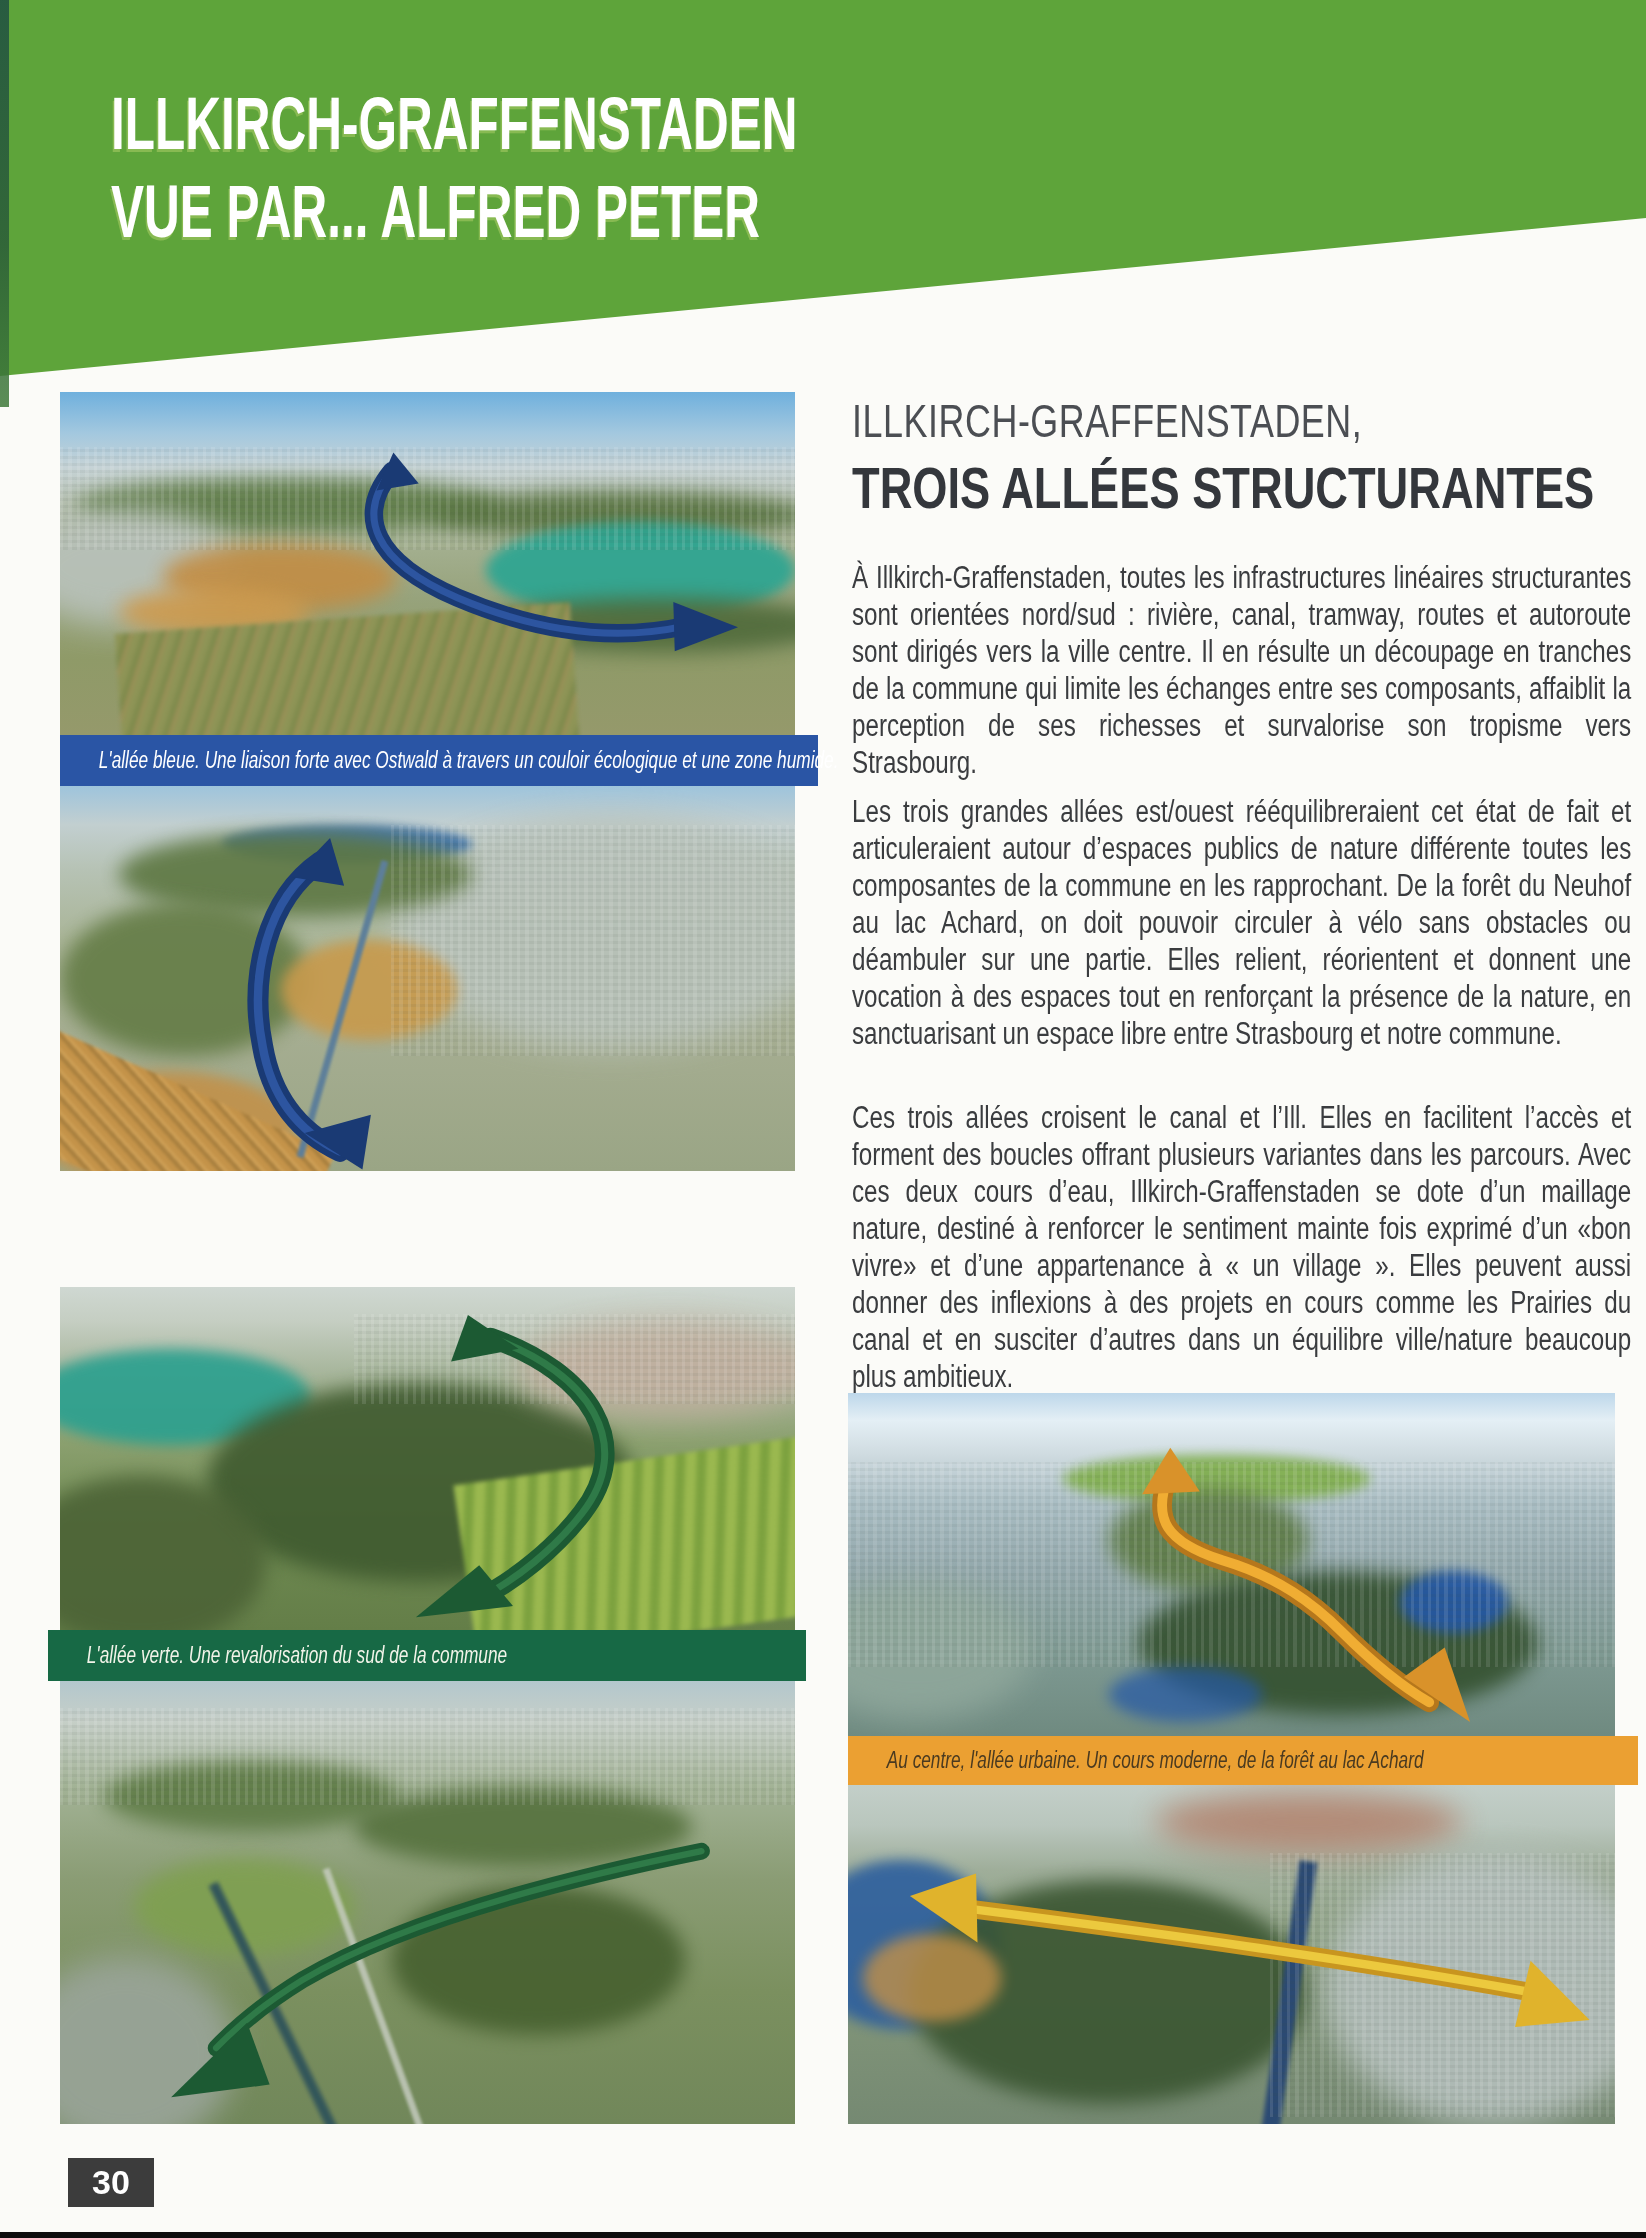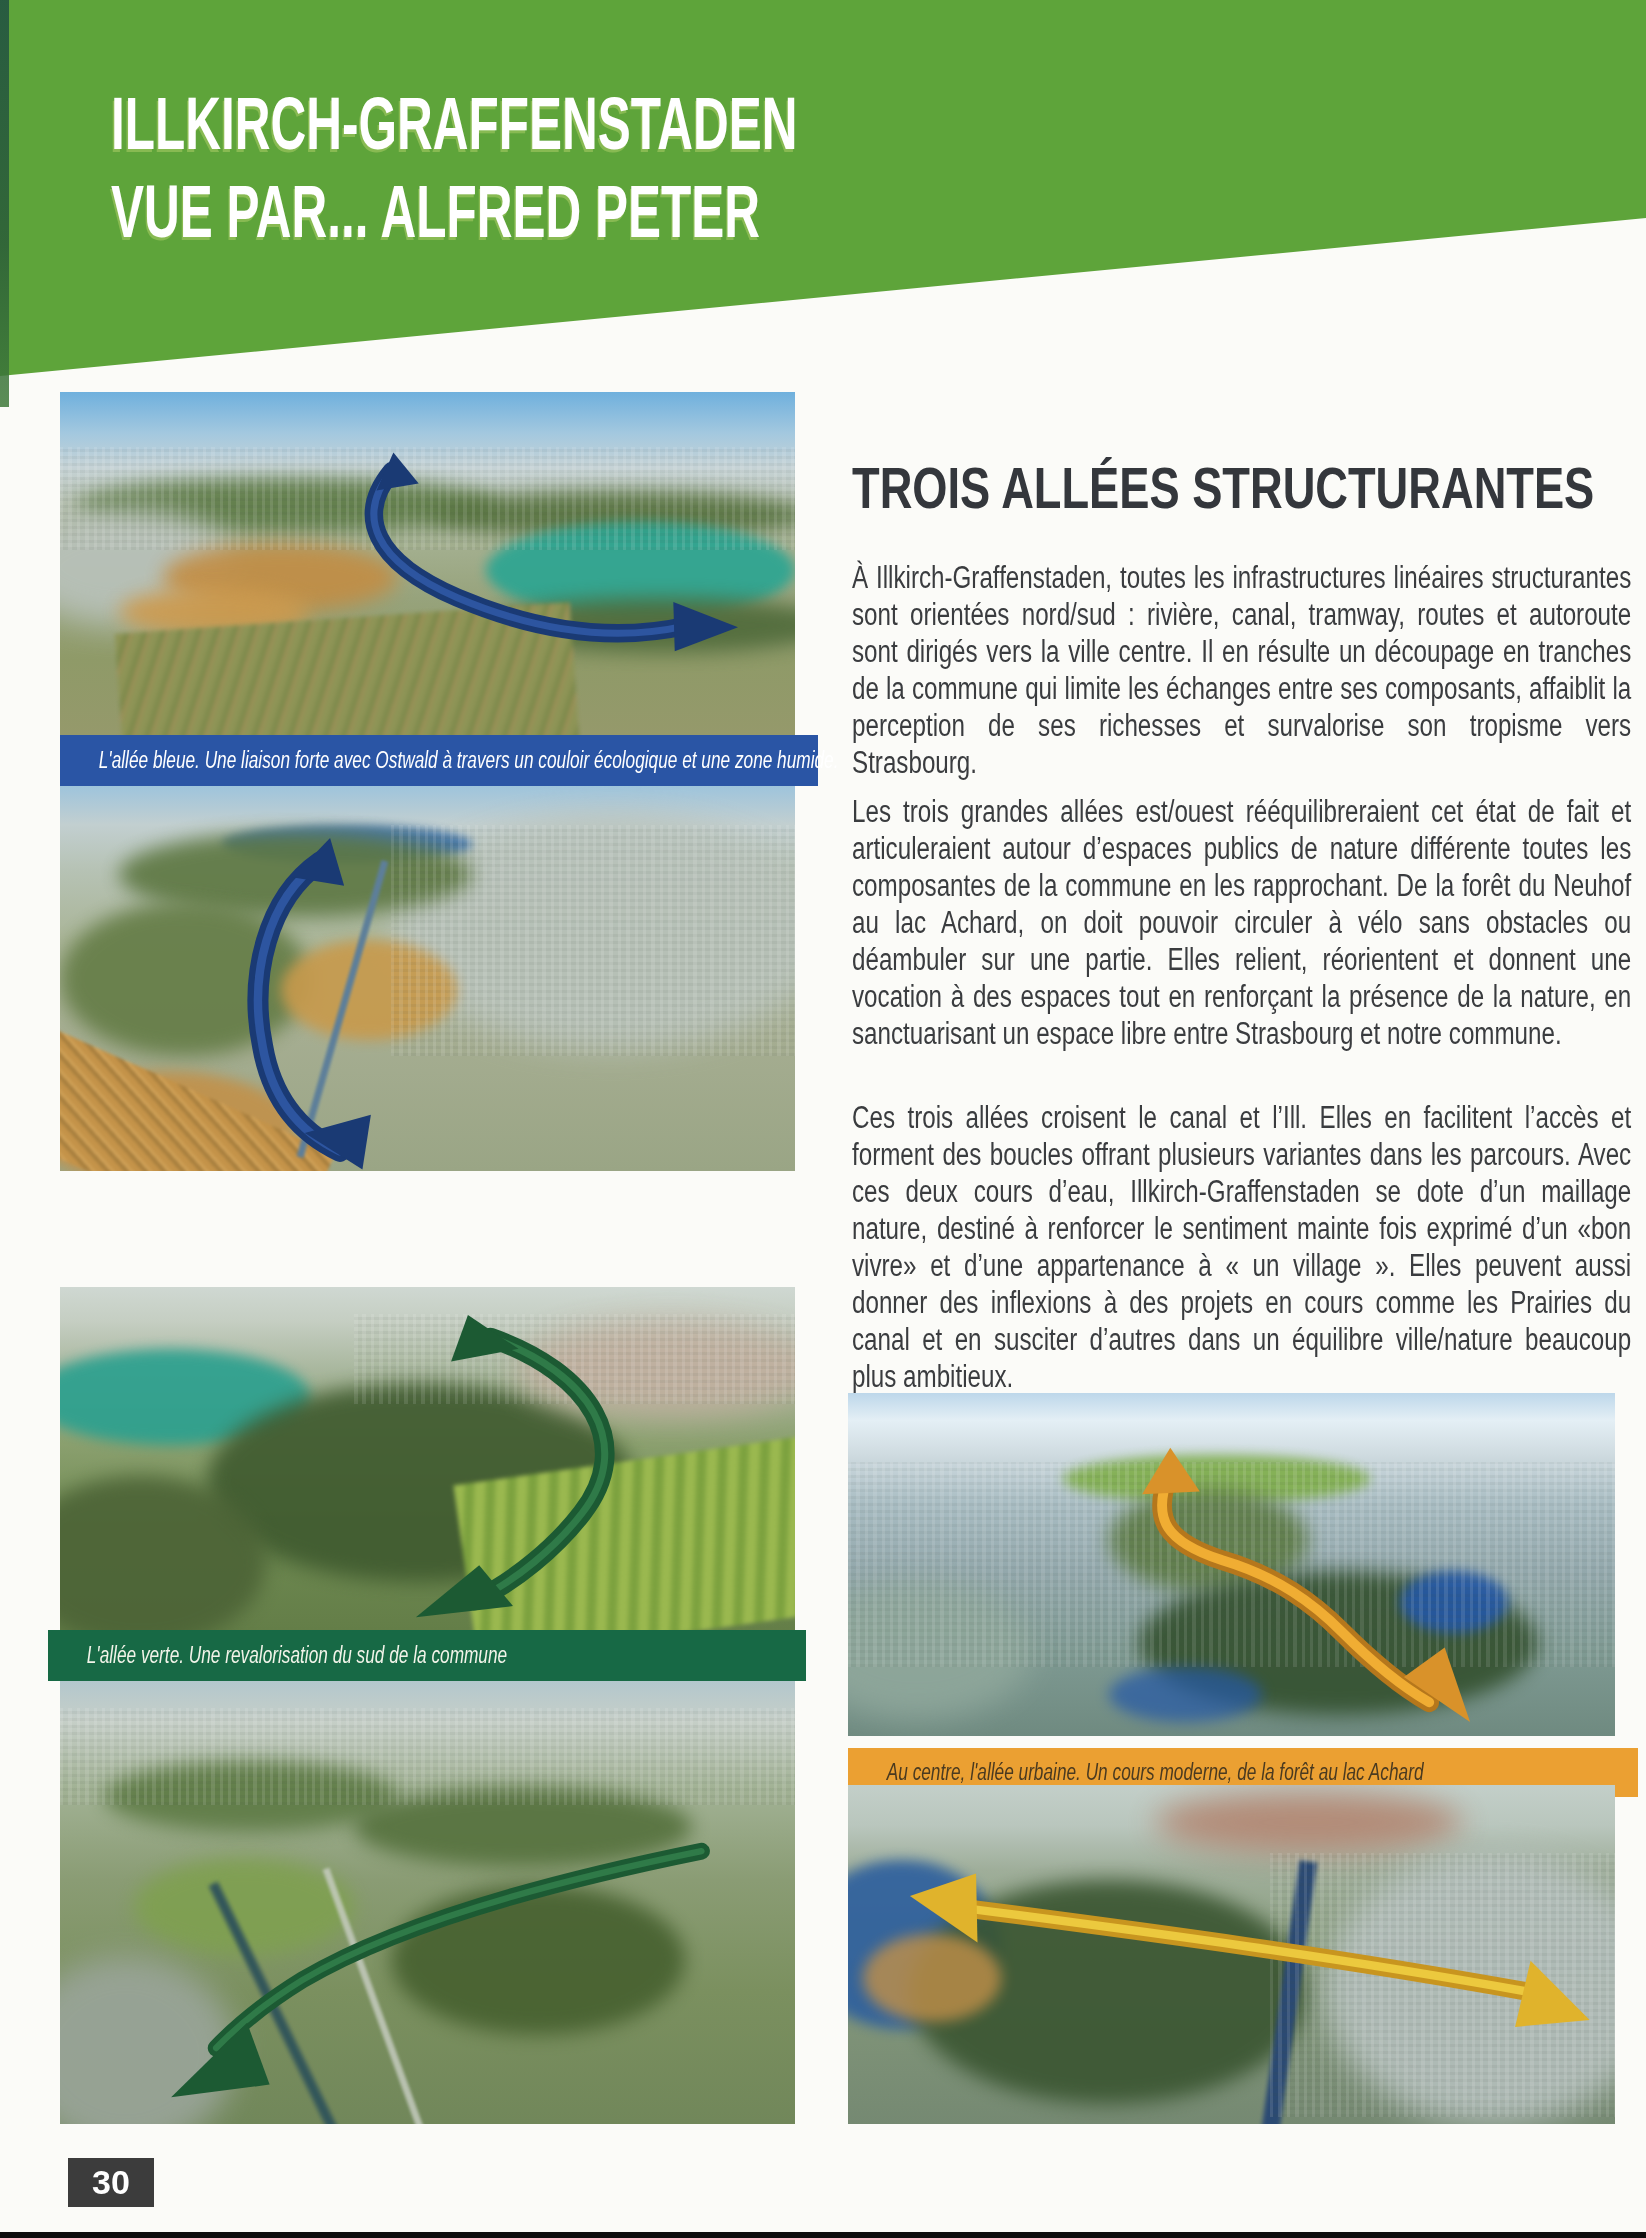--- a/index.html
+++ b/index.html
@@ -139,20 +139,21 @@
     <div style="position:absolute;left:44%;top:40%;width:7px;height:80%;background:#c9cfc4;transform:rotate(-20deg);filter:blur(1.4px);opacity:.8;"></div>
     <div class="blob soft" style="left:-6%;top:62%;width:30%;height:44%;background:#9aa59a;"></div>
     <div class="tex" style="top:6%;height:22%;"></div>
     <svg class="arrow-svg" viewBox="0 0 1045 630" preserveAspectRatio="none">
       <path d="M912 242 C700 285 480 345 345 425 C285 462 248 495 222 522" fill="none" stroke="#1c5a33" stroke-width="24" stroke-linecap="round"></path>
       <path d="M912 242 C700 285 480 345 345 425 C285 462 248 495 222 522" fill="none" stroke="#2f7a48" stroke-width="9" stroke-linecap="round"></path>
       <polygon points="266,486 158,592 298,574" fill="#1c5a33"></polygon>
     </svg>
   </div>
 
+  <div class="h-top"><span>ILLKIRCH-GRAFFENSTADEN,</span></div>
   <div class="h-main"><span>TROIS ALLÉES STRUCTURANTES</span></div>
 
   <div class="para p1">À Illkirch-Graffenstaden, toutes les infrastructures linéaires structurantes sont orientées nord/sud : rivière, canal, tramway, routes et autoroute sont dirigés vers la ville centre. Il en résulte un découpage en tranches de la commune qui limite les échanges entre ses composants, affaiblit la perception de ses richesses et survalorise son tropisme vers Strasbourg.</div>
   <div class="para p2">Les trois grandes allées est/ouest rééquilibreraient cet état de fait et articuleraient autour d’espaces publics de nature différente toutes les composantes de la commune en les rapprochant. De la forêt du Neuhof au lac Achard, on doit pouvoir circuler à vélo sans obstacles ou déambuler sur une partie. Elles relient, réorientent et donnent une vocation à des espaces tout en renforçant la présence de la nature, en sanctuarisant un espace libre entre Strasbourg et notre commune.</div>
   <div class="para p3">Ces trois allées croisent le canal et l’Ill. Elles en facilitent l’accès et forment des boucles offrant plusieurs variantes dans les parcours. Avec ces deux cours d’eau, Illkirch-Graffenstaden se dote d’un maillage nature, destiné à renforcer le sentiment mainte fois exprimé d’un «bon vivre» et d’une appartenance à « un village ». Elles peuvent aussi donner des inflexions à des projets en cours comme les Prairies du canal et en susciter d’autres dans un équilibre ville/nature beaucoup plus ambitieux.</div>
 
   <div class="photo" style="left:848px;top:1393px;width:767px;height:343px;">
     <div class="base" style="background:linear-gradient(180deg,#bdd7ea 0%,#e4eff5 8%,#cfdbe0 18%,#a9bdc3 32%,#93a8ac 52%,#7f9a93 75%,#6f8a80 100%);"></div>
     <div class="blob" style="left:28%;top:18%;width:40%;height:14%;background:#7fae4a;filter:blur(5.6px);"></div>
     <div class="blob" style="left:34%;top:28%;width:26%;height:30%;background:#5c7a44;"></div>
@@ -162,21 +163,21 @@
     <div class="blob soft" style="left:-6%;top:55%;width:30%;height:40%;background:#8fa79b;"></div>
     <div class="tex" style="top:20%;height:60%;"></div>
     <svg class="arrow-svg" viewBox="0 0 1090 488" preserveAspectRatio="none">
       <path d="M455 118 C432 180 452 212 532 238 C612 262 662 300 702 340 C742 380 788 418 826 440" fill="none" stroke="#b5771c" stroke-width="28" stroke-linecap="round"></path>
       <path d="M455 118 C432 180 452 212 532 238 C612 262 662 300 702 340 C742 380 788 418 826 440" fill="none" stroke="#f0ad33" stroke-width="14" stroke-linecap="round"></path>
       <polygon points="418,144 458,78 500,140" fill="#d9922a"></polygon>
       <polygon points="790,404 884,468 848,362" fill="#d9922a"></polygon>
     </svg>
   </div>
 
-  <div class="caption" style="left:848px;top:1736px;width:767px;height:49px;background:#eba032;color:#4a3a20;margin-top:12px;">
+  <div class="caption" style="left:848px;top:1736px;width:767px;height:49px;background:#eba032;color:#4a3a20;">
     <span class="cap-text">Au centre, l'allée urbaine. Un cours moderne, de la forêt au lac Achard</span>
   </div>
 
   <div class="photo" style="left:848px;top:1785px;width:767px;height:339px;">
     <div class="base" style="background:linear-gradient(180deg,#c3cfc9 0%,#b9c6bd 12%,#9fae9a 25%,#8da083 45%,#7f9378 70%,#758972 100%);"></div>
     <div class="blob soft" style="left:40%;top:2%;width:40%;height:18%;background:#b28570;"></div>
     <div class="blob" style="left:-6%;top:22%;width:26%;height:50%;background:#2d5f9e;filter:blur(6.3px);"></div>
     <div class="blob" style="left:8%;top:28%;width:52%;height:66%;background:#3a5531;"></div>
     <div class="blob" style="left:2%;top:44%;width:18%;height:26%;background:#c29048;filter:blur(7px);opacity:.8;"></div>
     <div class="blob soft" style="left:62%;top:20%;width:44%;height:80%;background:#b4bfbc;"></div>

